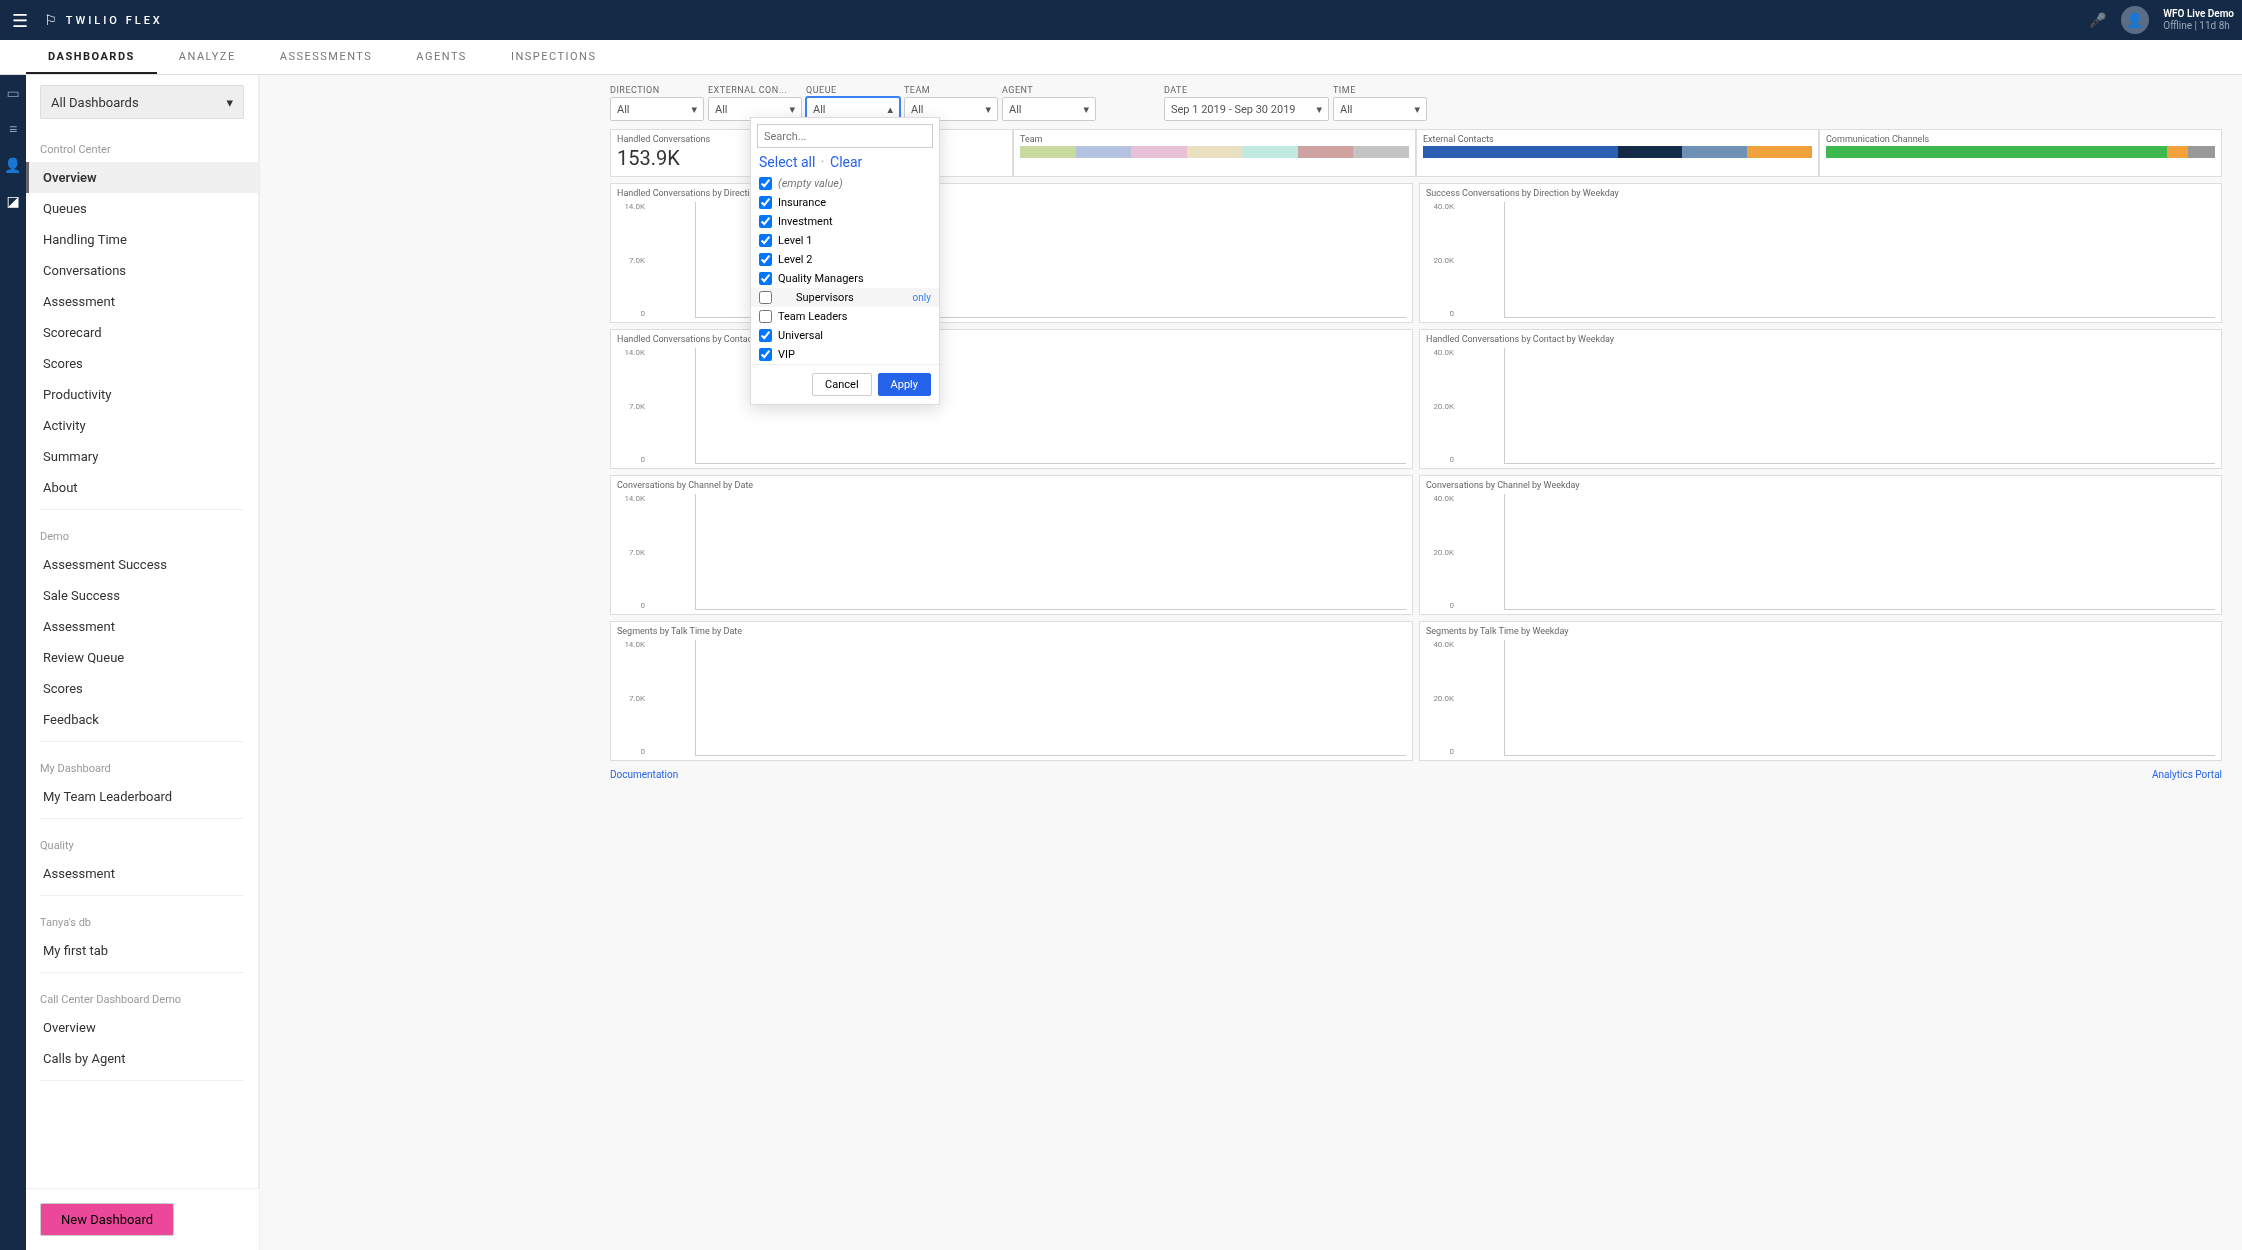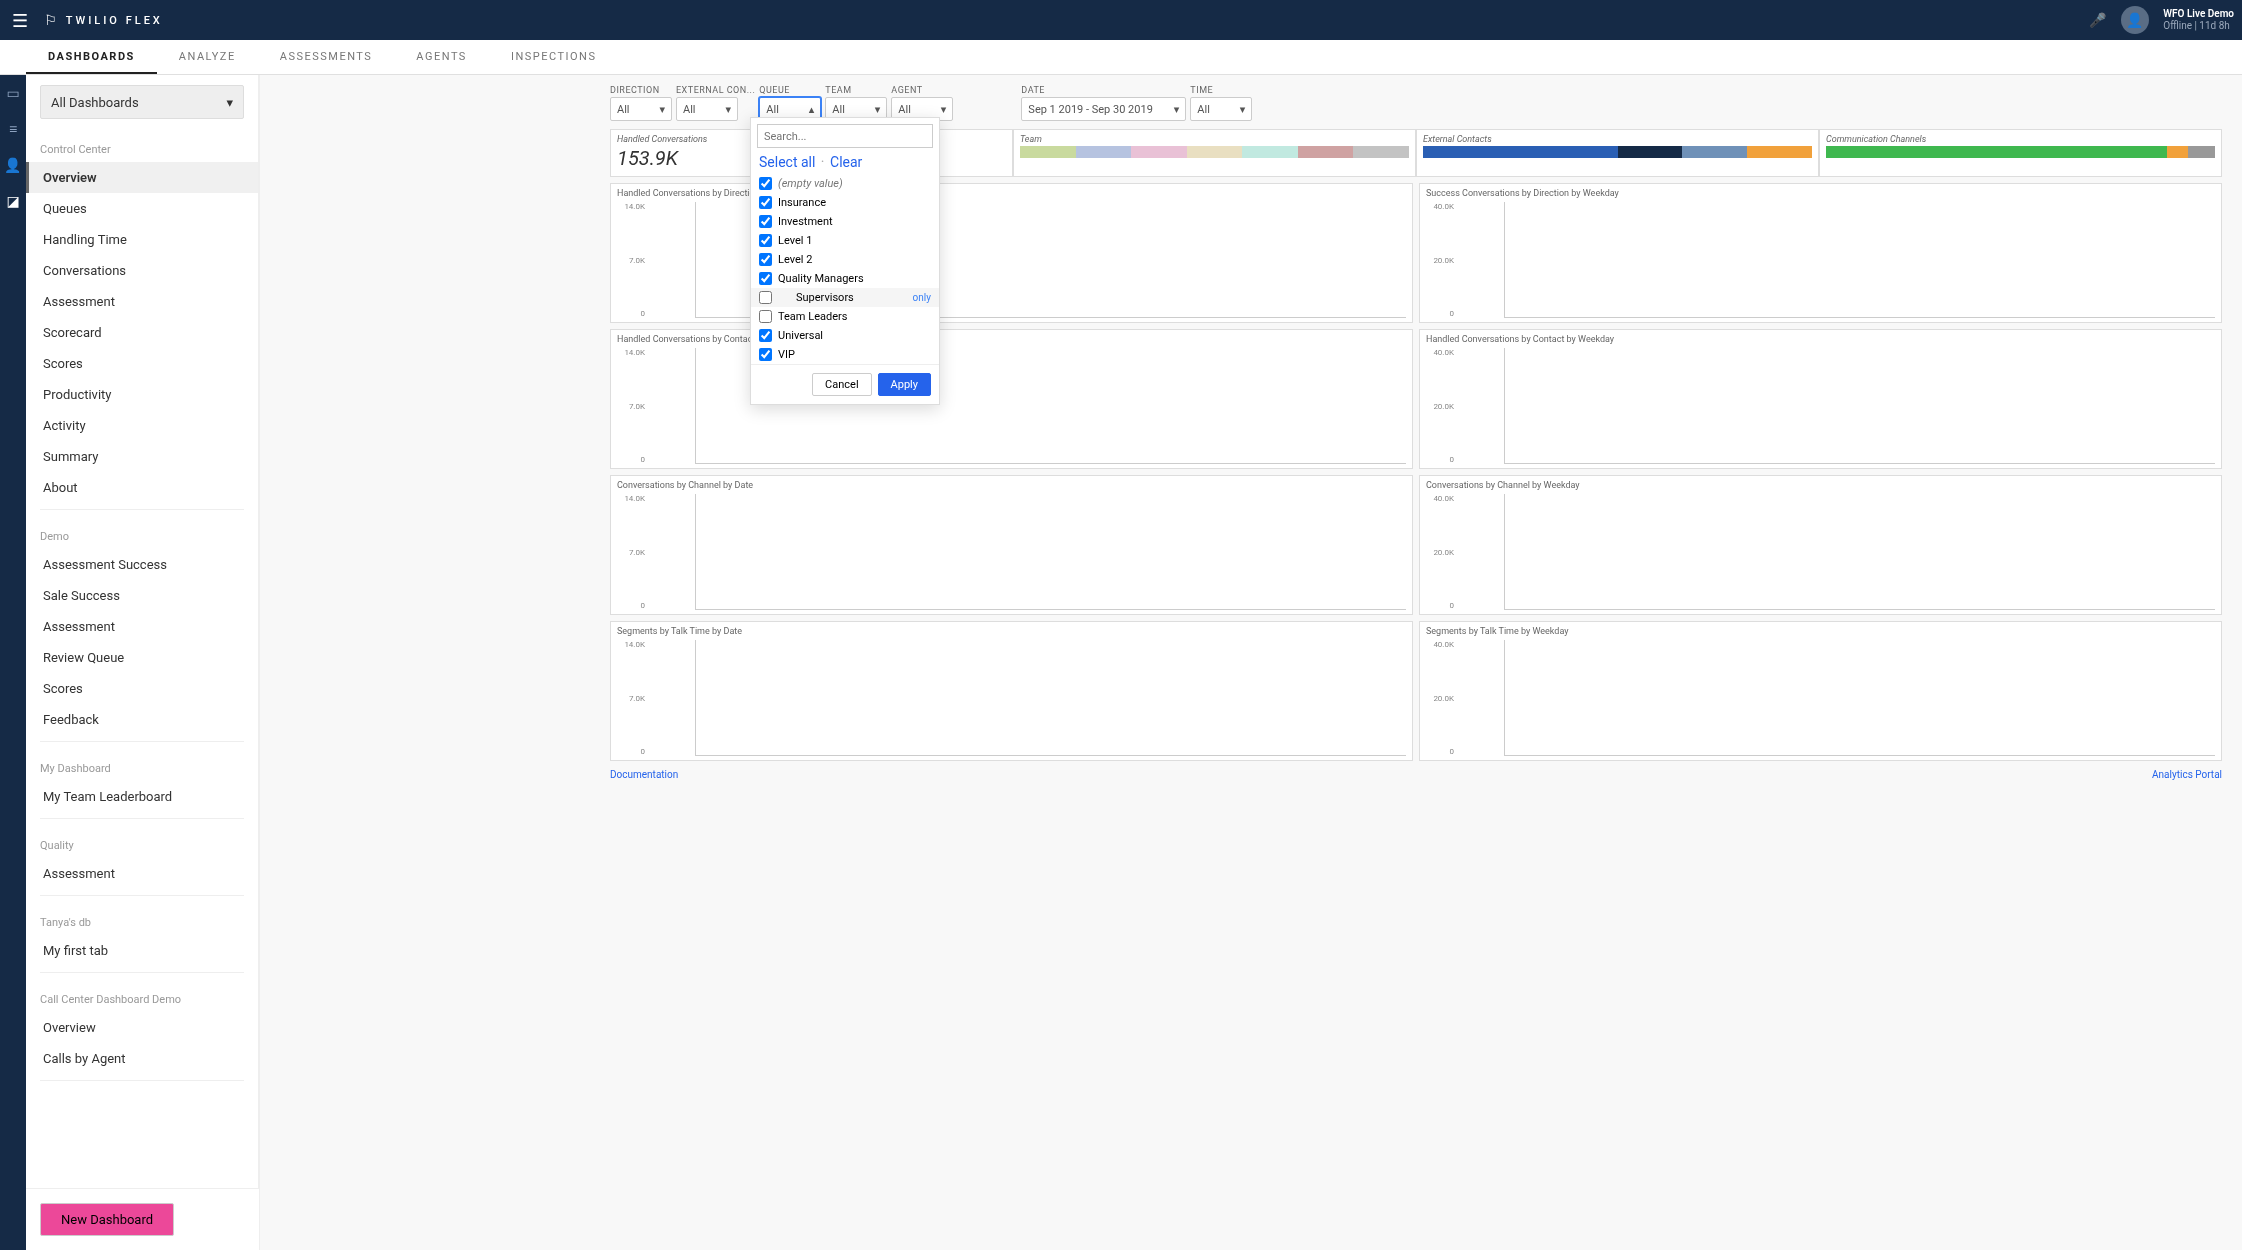--- a/index.html
+++ b/index.html
@@ -33,40 +33,40 @@
     .nav-divider { height:1px; background:#eee; margin:6px 14px; }
     .new-dash-wrap { border-top:1px solid #eee; padding:14px; }
     .new-dash-btn { border:1px solid #ccc; background:#ec4899; padding:8px 20px; font-size:13px; cursor:pointer; border-radius:2px; }
     
     .canvas { flex:1; overflow:auto; padding:10px 0 0 0; }
     .filters { display:flex; gap:4px; padding:0 20px 4px 350px; position:relative; }
     .filter { display:flex; flex-direction:column; }
     .filter-label { font-size:9px; color:#666; letter-spacing:.5px; text-transform:uppercase; margin-bottom:2px; white-space:nowrap; overflow:hidden; text-overflow:ellipsis; }
     .filter-box { border:1px solid #ccc; background:#fff; height:24px; font-size:11px; color:#555; display:flex; align-items:center; justify-content:space-between; padding:0 6px; border-radius:2px; cursor:pointer; }
     .filter-box.open { border-color:#3b82f6; box-shadow:0 0 0 1px #3b82f6; }
-    .filter-sm { width:62px; }
+    .filter-sm { width:94px; }
     .filter-md { width:165px; }
     
     .dropdown-panel { position:absolute; top:32px; left:490px; width:190px; background:#fff; border:1px solid #ddd; box-shadow:0 4px 16px rgba(0,0,0,.15); z-index:50; }
     .dropdown-search { border:1px solid #ccc; margin:6px; height:24px; padding:0 6px; font-size:11px; width:calc(100% - 12px); }
     .dropdown-links { padding:0 8px 4px; font-size:14px; }
     .dropdown-links a { color:#2563eb; text-decoration:none; }
     .dropdown-links .sep { color:#aaa; margin:0 2px; }
     .dropdown-list { max-height:210px; overflow-y:auto; }
     .dropdown-opt { display:flex; align-items:center; gap:6px; padding:3px 8px; font-size:11px; cursor:pointer; position:relative; }
     .dropdown-opt.hover-row { background:#f5f5f5;gap:24px; }
     .dropdown-opt input { pointer-events:none; }
     .dropdown-opt .only { position:absolute; right:8px; color:#3b82f6; font-size:10px; }
     .dropdown-opt em { font-style:italic; color:#777; }
     .dropdown-actions { display:flex; justify-content:flex-end; gap:6px; padding:8px; border-top:1px solid #eee; }
     .btn { border:1px solid #ccc; background:#fff; padding:4px 12px; font-size:11px; border-radius:2px; cursor:pointer; }
     .btn-primary { background:#2563eb; border-color:#2563eb; color:#fff; }
     
     .tiles { padding:4px 20px 0 350px; display:grid; grid-template-columns:1fr 1fr 1fr 1fr; gap:6px; }
-    .row1 { display:grid; grid-template-columns:1fr 1fr 1fr 1fr; gap:0; grid-column:1/5;font-style:italic; }
+    .row1 { display:grid; grid-template-columns:1fr 1fr 1fr 1fr; gap:0; grid-column:1/5; }
     .tile { border:1px solid #ddd; background:#fff; padding:4px 6px 6px; }
     .tile-title { font-size:9px; color:#666; margin-bottom:2px; white-space:nowrap; overflow:hidden; }
     .bignum { font-size:20px; font-weight:400; color:#333; }
     .hband { height:12px; display:flex; margin-top:2px; }
     .hband span { display:block; height:100%; }
     .chart-row { display:grid; grid-template-columns:1fr 1fr; gap:6px; padding:6px 20px 0 350px; }
     .chart-tile { border:1px solid #ddd; background:#fff; padding:4px 6px; height:140px; display:flex; flex-direction:column; }
     .chart-tile .tile-title { margin-bottom:4px; }
     .chart-body { flex:1; display:flex;gap:46px; }
     .y-axis { width:32px; display:flex; flex-direction:column; justify-content:space-between; font-size:8px; color:#888; text-align:right; padding-right:4px; }

